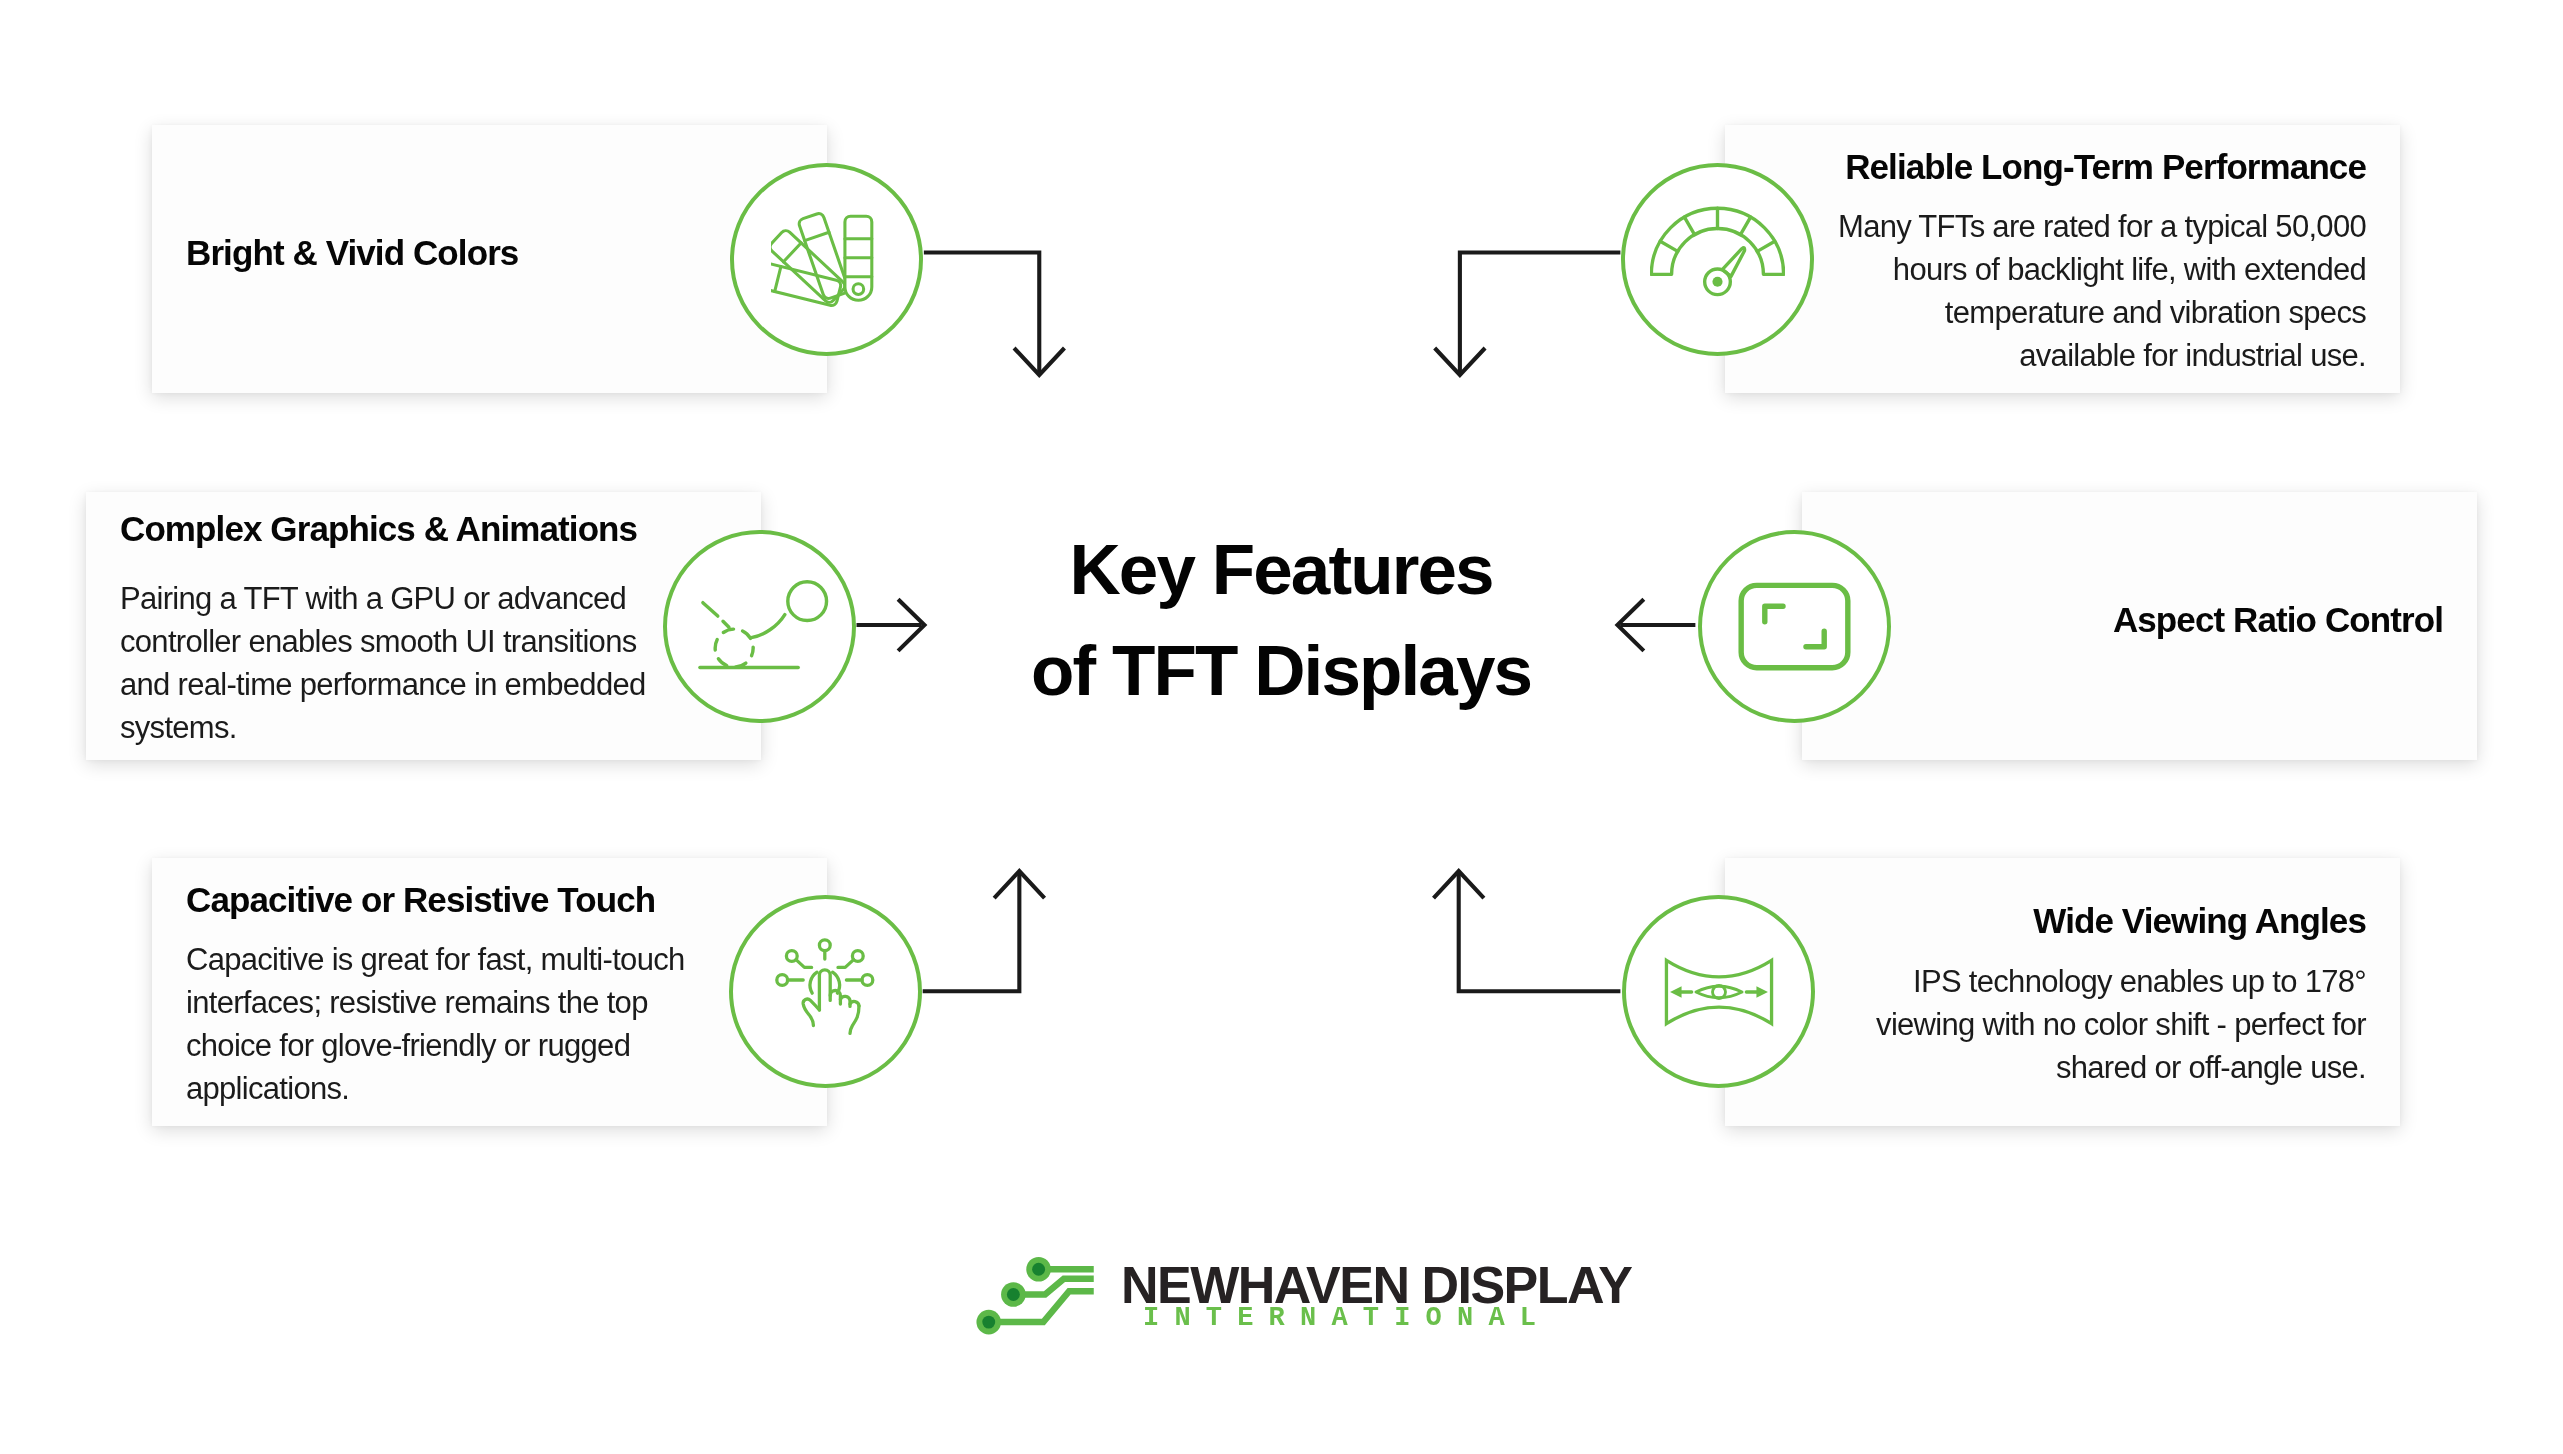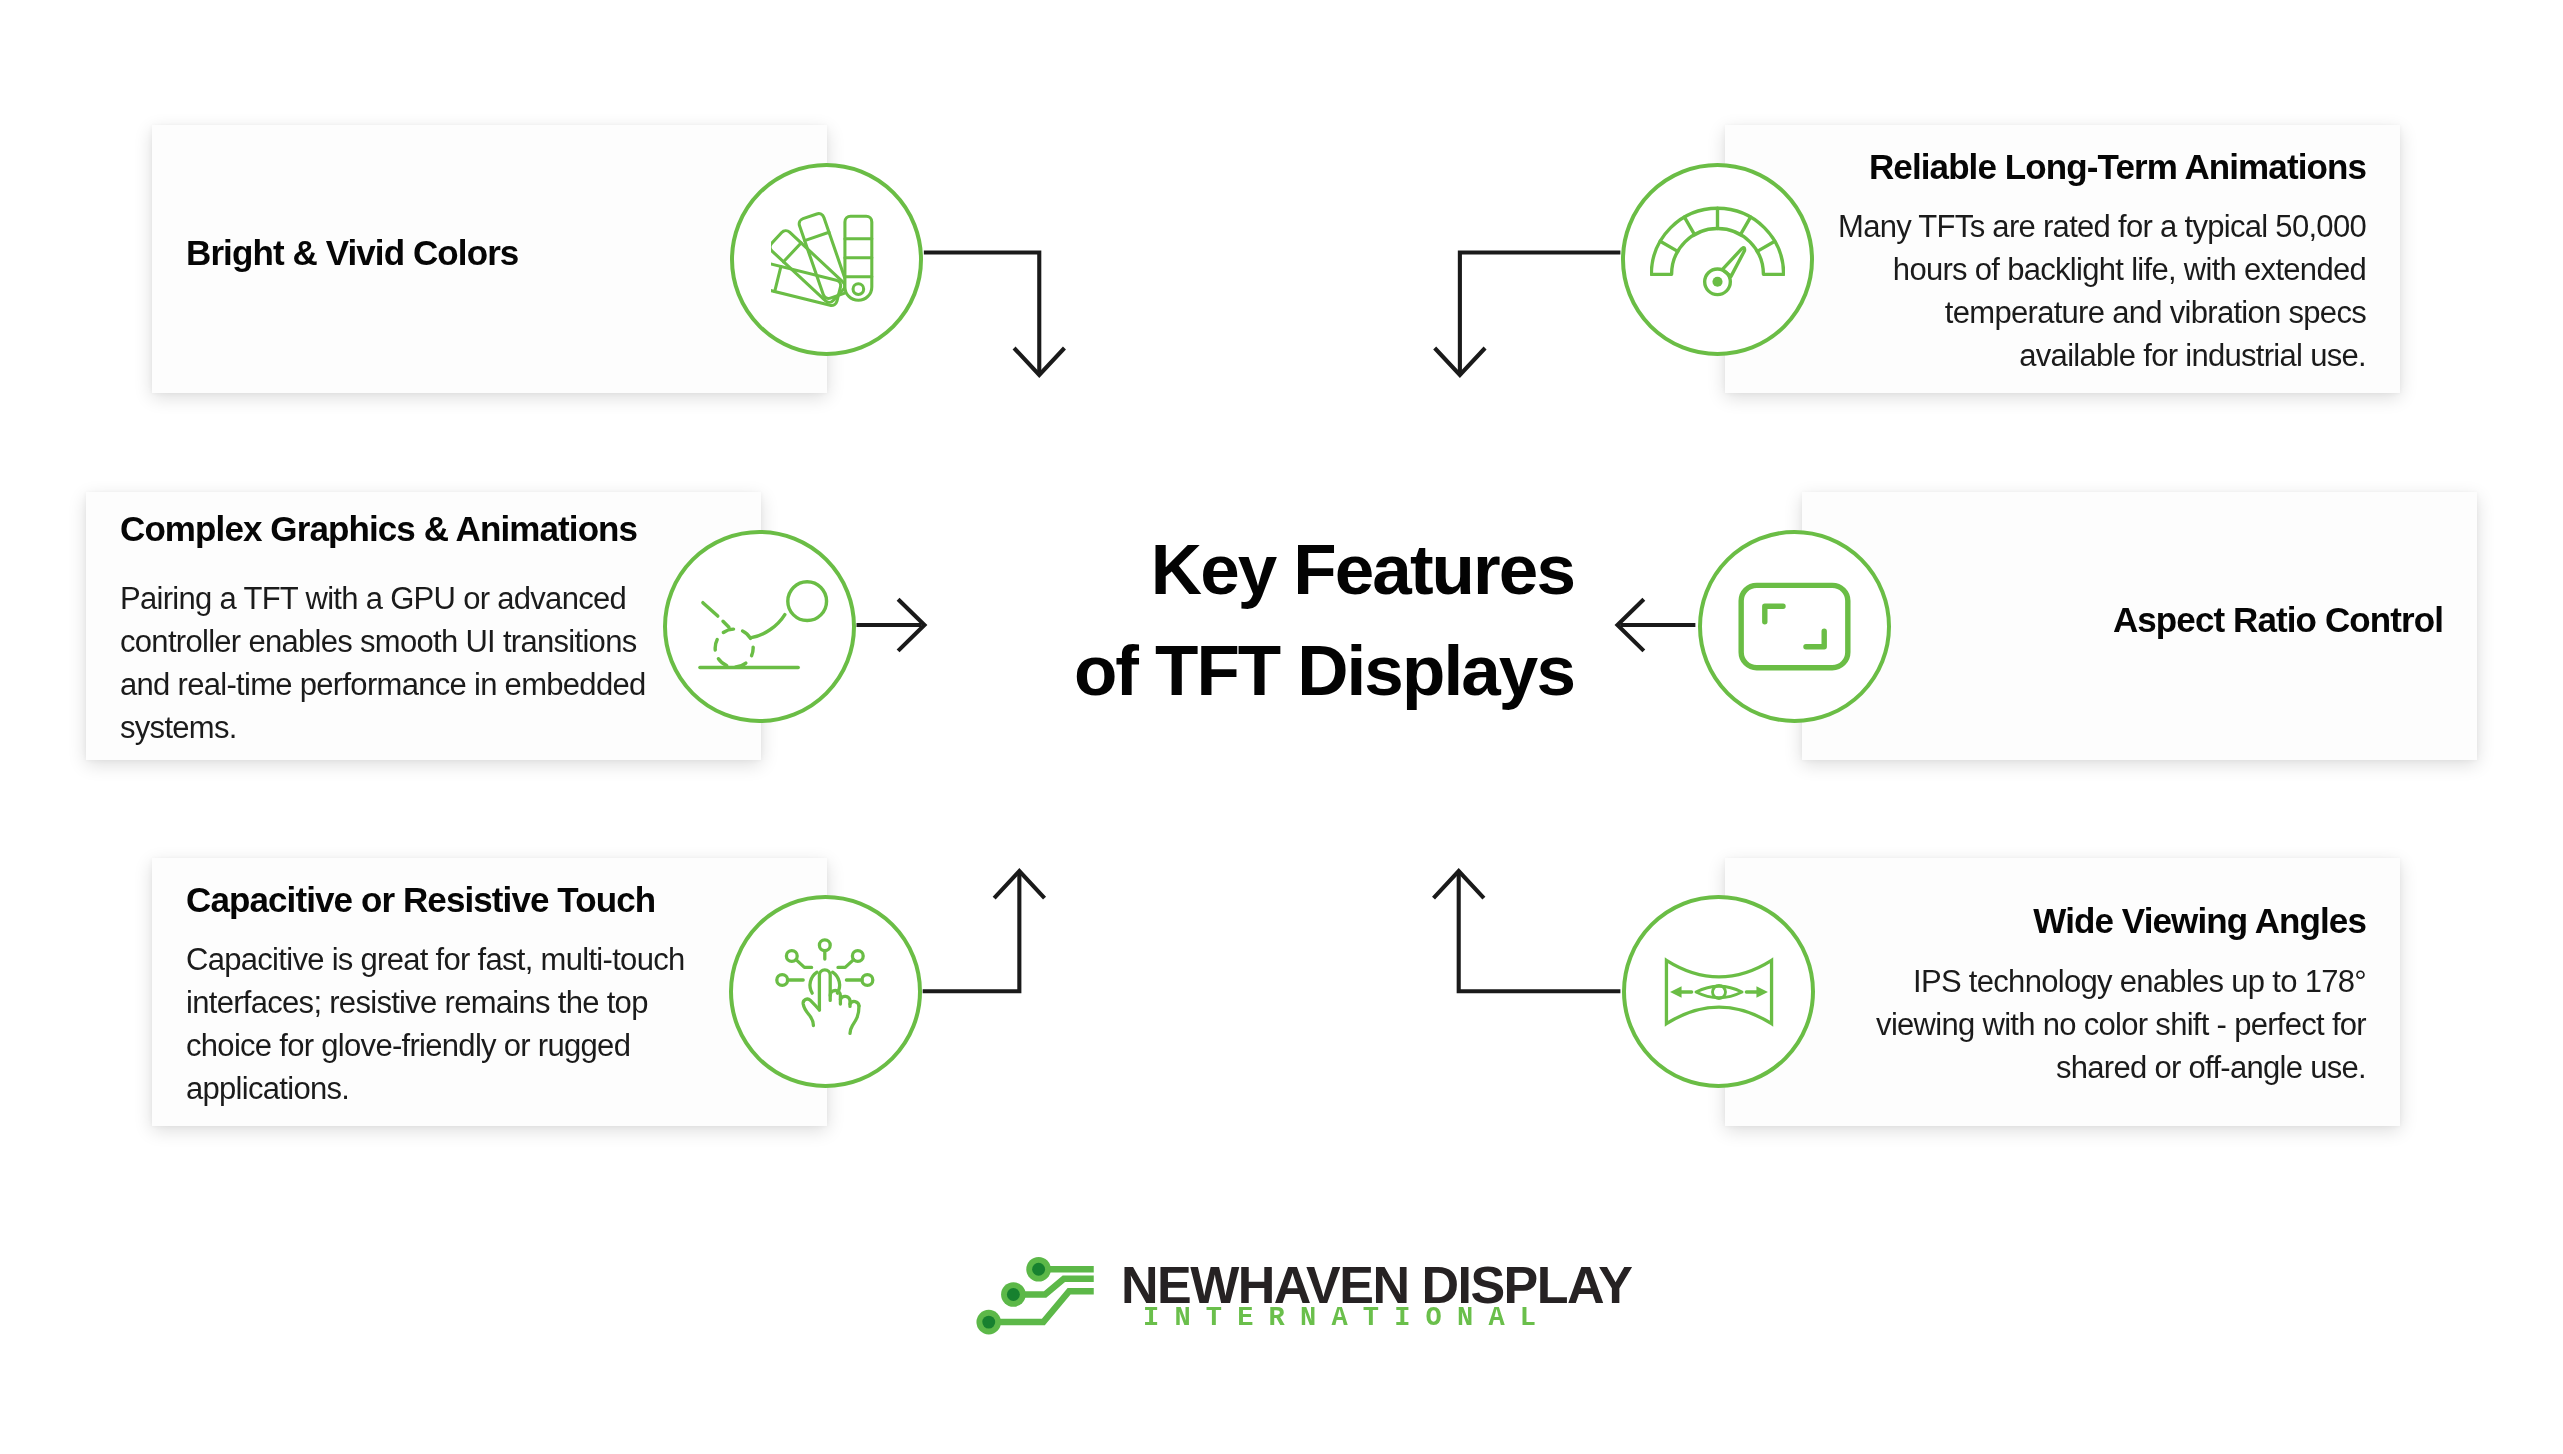--- a/index.html
+++ b/index.html
@@ -40,21 +40,21 @@
     background:#ffffff;
     display:flex; align-items:center; justify-content:center;
   }
   .icon-circle svg { display:block; }
 
   .arrows { position:absolute; left:0; top:0; pointer-events:none; }
 
   .title {
     position:absolute;
     left:988px; top:519px; width:586px;
-    text-align:right;
+    text-align:center;
     font-size:71px; font-weight:bold; letter-spacing:-1.9px;
     line-height:101px; color:#030303;
     white-space:pre-line;
   }
 
   .logo { position:absolute; left:967px; top:1247px; width:656px; height:100px; }
   .logo-mark { position:absolute; left:0; top:0; }
   .logo-name {
     position:absolute; left:134px; top:8.2px;
     font-size:52px; font-weight:bold; letter-spacing:-1.5px;
@@ -112,21 +112,21 @@
 
   <div class="card" style="left:152px; top:858px;">
     <h2>Capacitive or Resistive Touch</h2>
     <p>Capacitive is great for fast, multi-touch
 interfaces; resistive remains the top
 choice for glove-friendly or rugged
 applications.</p>
   </div>
 
   <div class="card align-right" style="left:1725px; top:125px;">
-    <h2>Reliable Long-Term Animations</h2>
+    <h2>Reliable Long-Term Performance</h2>
     <p>Many TFTs are rated for a typical 50,000
 hours of backlight life, with extended
 temperature and vibration specs
 available for industrial use.</p>
   </div>
 
   <div class="card align-right" style="left:1802px; top:492px;">
     <h2>Aspect Ratio Control</h2>
   </div>
 

